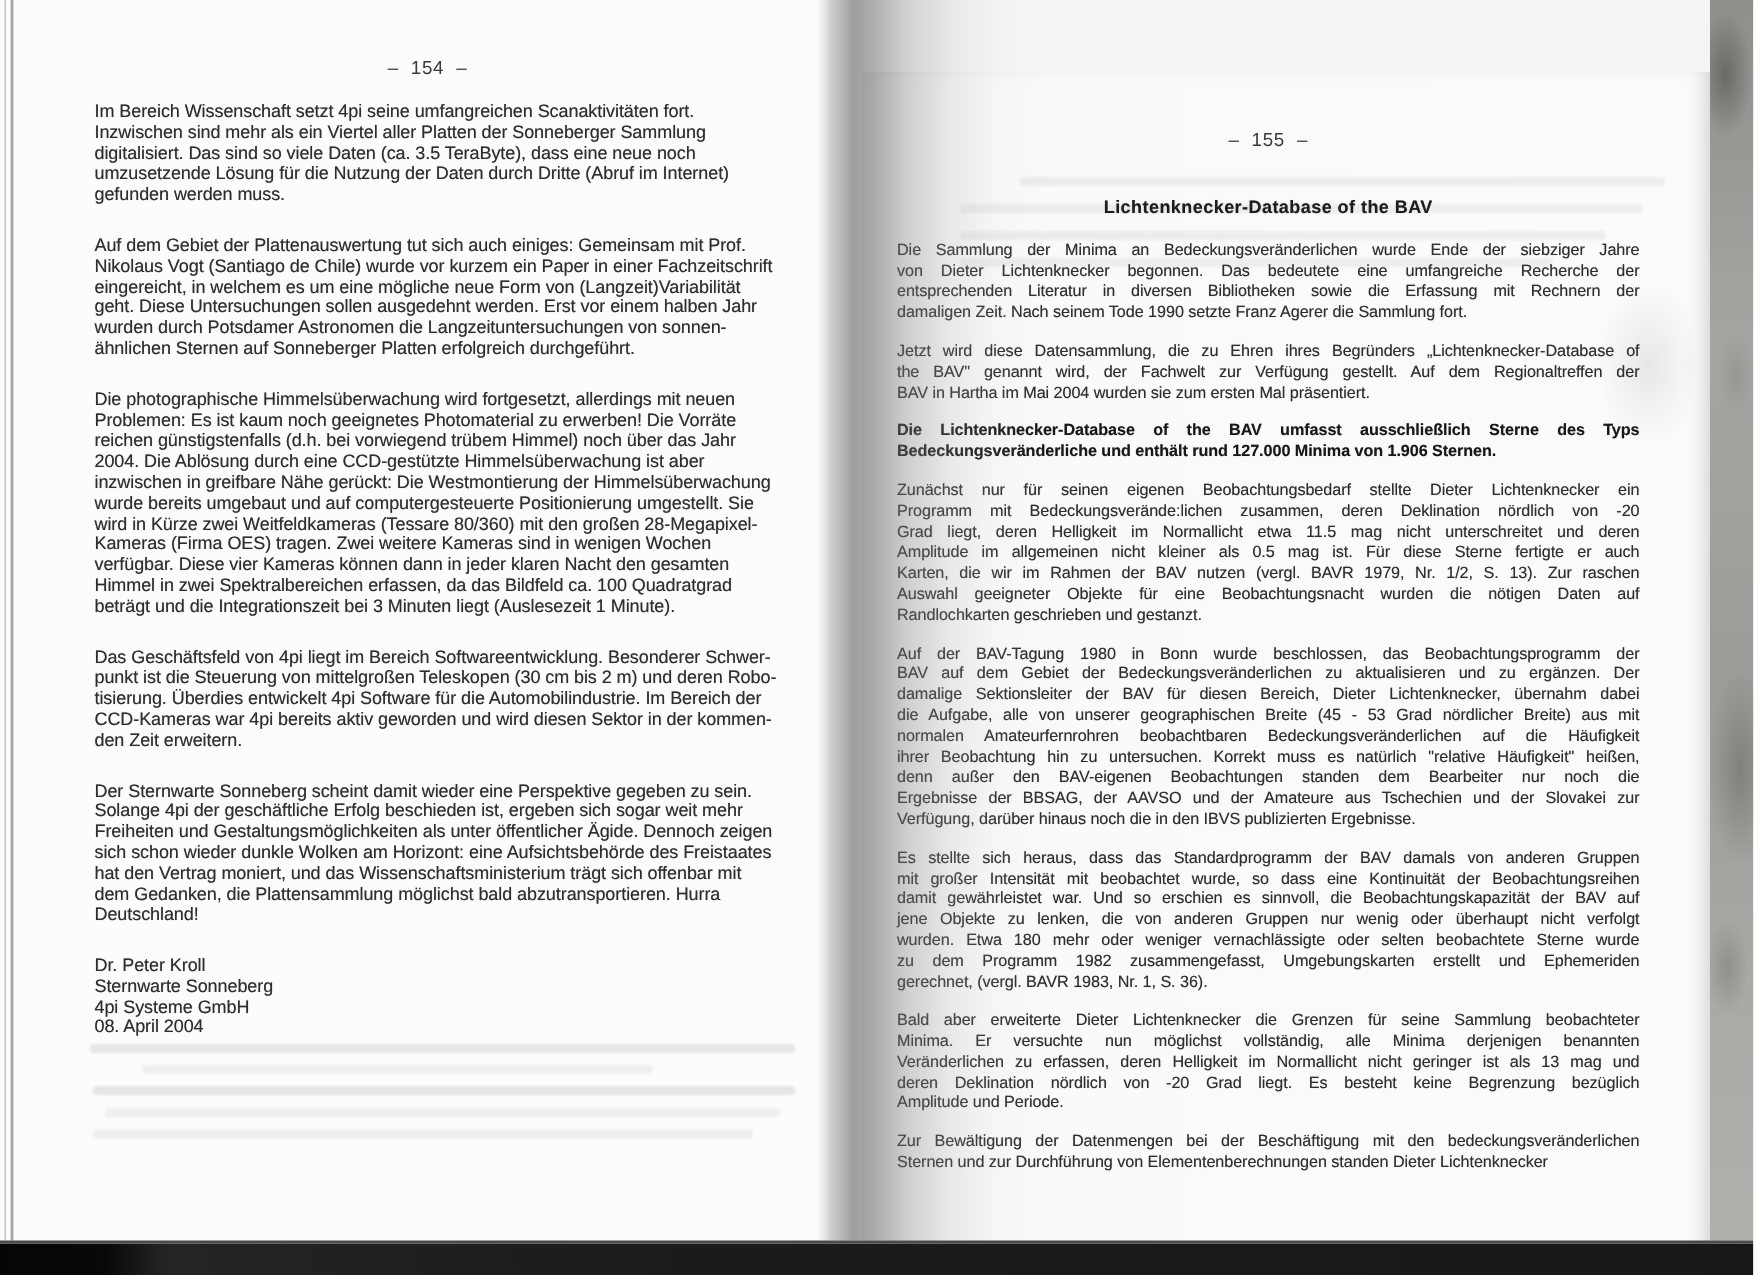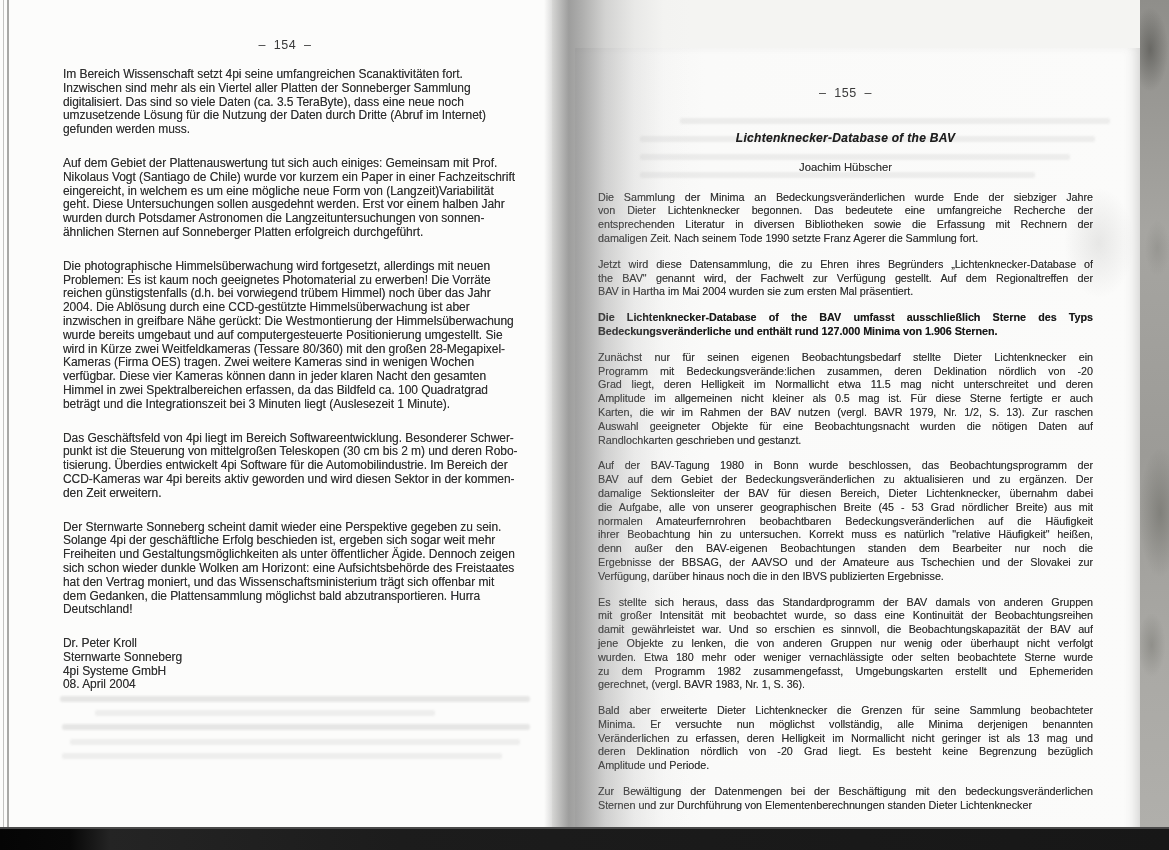--- a/index.html
+++ b/index.html
@@ -39,21 +39,21 @@
     z-index:1;
     margin-top:48px;
   }
   .text-right {
     position:absolute; left:23px; top:84px; width:495px; z-index:3;
     font-size:10.8px; line-height:13.8px; letter-spacing:-0.05px;
     text-shadow:0 0 .5px rgba(40,40,40,.5);
   }
   .article-title {
     font-size:12px; font-weight:bold; text-align:center; color:#1d1d1d;
-    letter-spacing:.3px; margin:0 0 15px 0;font-style:italic;
+    letter-spacing:.3px; margin:0 0 15px 0;
   }
   .article-author { font-size:11.3px; text-align:center; margin:0 0 16px 0; color:#333; }
   .rpara { margin:0 0 12px 0; }
   .rpara .jbody { display:block; white-space:pre-line; text-align:justify; text-align-last:justify; }
   .rpara .jlast { display:block; white-space:pre-line; text-align:left; }
   .rpara.bold { font-weight:bold; color:#181818; }
   
   .gutter {
     position:absolute; left:544px; top:0; width:146px; height:827px; z-index:5;
     background:linear-gradient(90deg,
@@ -159,21 +159,20 @@
     <div class="page-num right">–  155  –</div>
 
     <div class="ghost lighter" style="left:105px; top:70px;  width:430px;"></div>
     <div class="ghost lighter" style="left:65px;  top:88px;  width:455px;"></div>
     <div class="ghost lighter" style="left:65px;  top:106px; width:430px;"></div>
     <div class="ghost lighter" style="left:65px;  top:124px; width:395px;"></div>
     <div class="ghost-blob"></div>
 
     <div class="text-right">
       <h1 class="article-title">Lichtenknecker-Database of the BAV</h1>
-      <div class="article-author">Joachim Hübscher</div>
 
       <div class="rpara">
         <span class="jbody">Die Sammlung der Minima an Bedeckungsveränderlichen wurde Ende der siebziger Jahre
 von Dieter Lichtenknecker begonnen. Das bedeutete eine umfangreiche Recherche der
 entsprechenden Literatur in diversen Bibliotheken sowie die Erfassung mit Rechnern der</span>
         <span class="jlast">damaligen Zeit. Nach seinem Tode 1990 setzte Franz Agerer die Sammlung fort.</span>
       </div>
       <div class="rpara">
         <span class="jbody">Jetzt wird diese Datensammlung, die zu Ehren ihres Begründers „Lichtenknecker-Database of
 the BAV" genannt wird, der Fachwelt zur Verfügung gestellt. Auf dem Regionaltreffen der</span>

